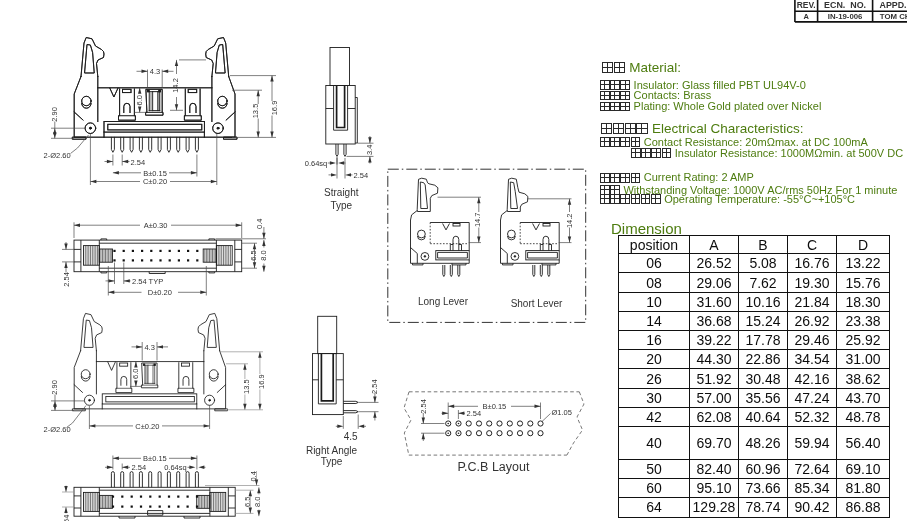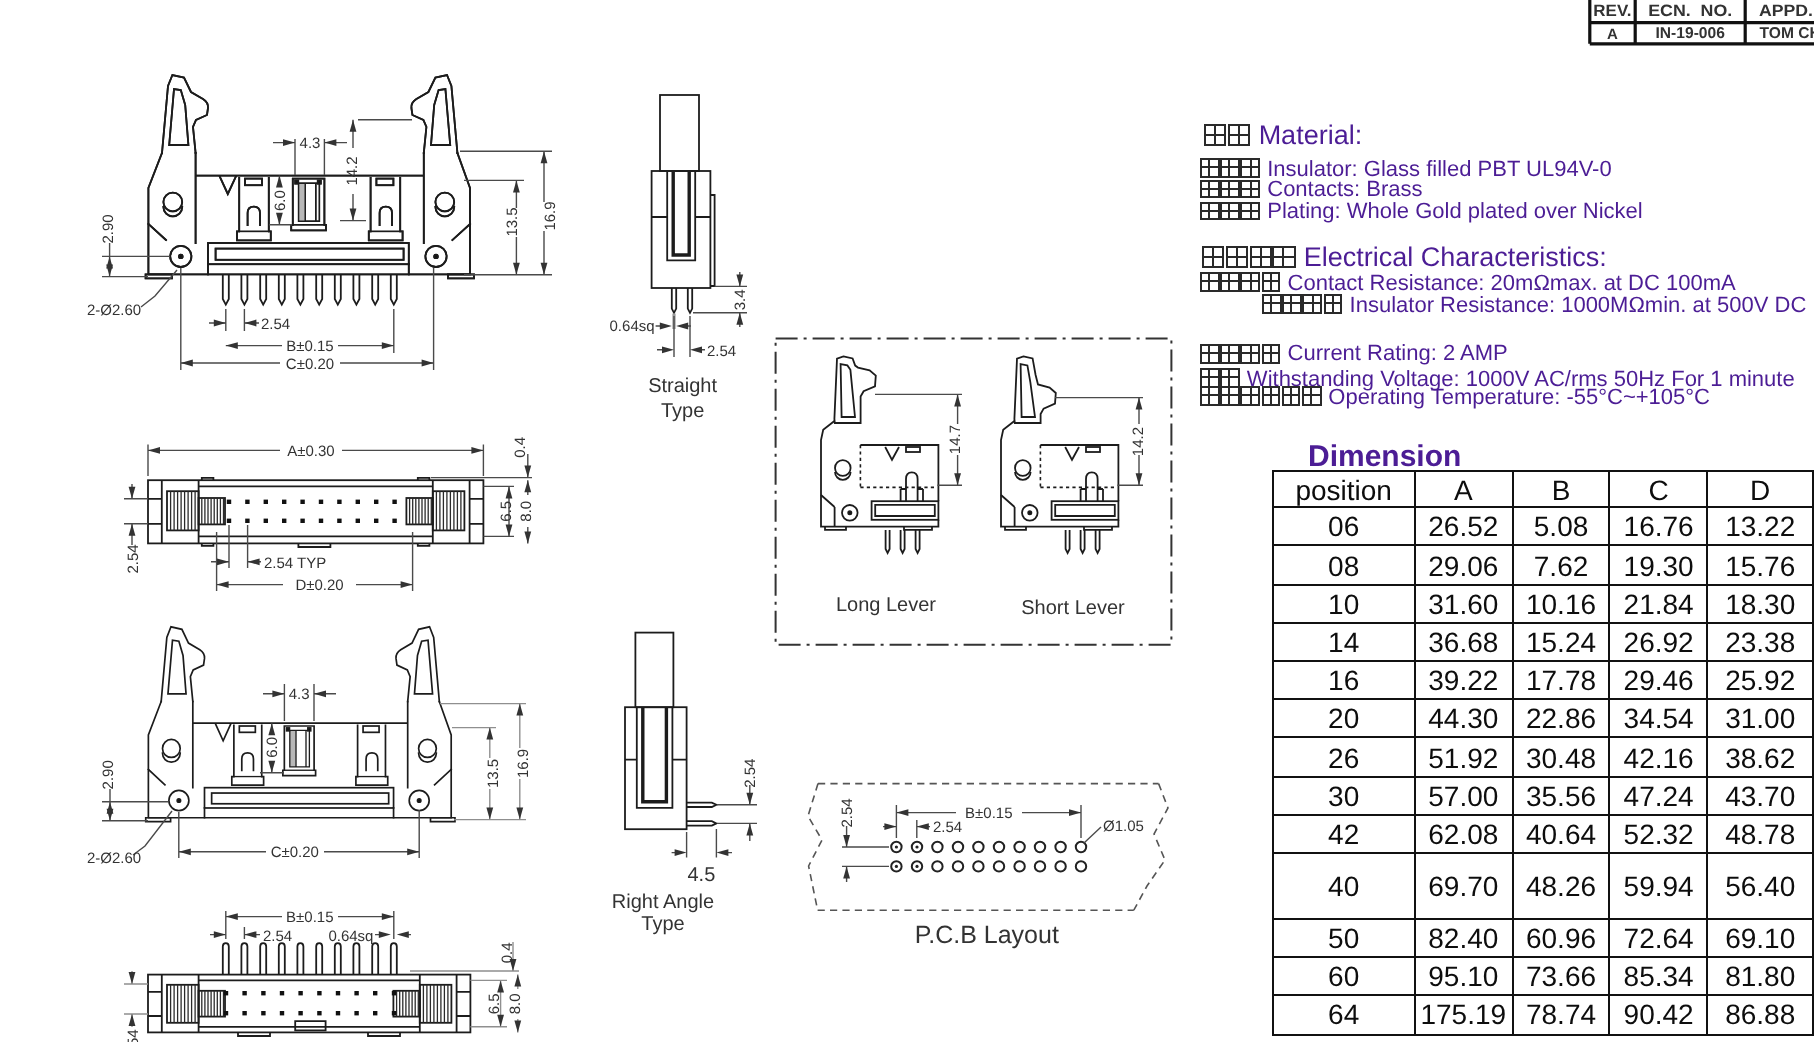--- a/index.html
+++ b/index.html
@@ -1,24 +1,24 @@
 <!DOCTYPE html>
 <html><head><meta charset="utf-8">
 <style>
 html,body{margin:0;padding:0;background:#fff;}
 #page{position:relative;width:907px;height:521px;background:#fff;overflow:hidden;
  font-family:"Liberation Sans",sans-serif;}
 svg text{font-family:"Liberation Sans",sans-serif;fill:#333;}
-.t{position:absolute;white-space:nowrap;color:#4c1d95;}
+.t{position:absolute;white-space:nowrap;color:#4d7c0f;}
 .c{display:inline-block;width:9.6px;height:9.6px;margin:0 0.6px -1.2px 0;box-sizing:border-box;
  border:1px solid #2a2a2a;background:
  linear-gradient(#2a2a2a,#2a2a2a) 50% 0/1px 100% no-repeat,
  linear-gradient(#2a2a2a,#2a2a2a) 0 45%/100% 1px no-repeat;}
 .c2{width:11.2px;height:11.2px;margin-bottom:-1.4px;}
-table.dim{position:absolute;left:636px;top:235px;border-collapse:collapse;table-layout:fixed;border-radius:12px;}
+table.dim{position:absolute;left:618px;top:235px;border-collapse:collapse;table-layout:fixed;border-radius:12px;}
 table.dim td{border:1.6px solid #111;text-align:center;padding:0;font-size:14px;color:#0d0d0d;
  font-family:"Liberation Sans",sans-serif;}
 </style></head><body>
 <div id="page">
 <svg width="907" height="521" viewBox="0 0 907 521" style="position:absolute;left:0;top:0">
 <defs>
 <path id="ah" d="M0,0L-6,1.7L-6,-1.7Z" fill="#333"></path>
 </defs>
 <g stroke="#1c1c1c" stroke-width="0.9" fill="none" stroke-linecap="square">
 
@@ -656,21 +656,21 @@
 <div class="t" style="left:600px;top:135.7px;font-size:11px;text-align:center;"><span class="c"></span><span class="c"></span><span class="c"></span><span class="c"></span> Contact Resistance: 20mΩmax. at DC 100mA</div>
 
 <div class="t" style="left:600px;top:146.6px;font-size:11px;margin-left:31px;"><span class="c"></span><span class="c"></span><span class="c"></span><span class="c"></span> Insulator Resistance: 1000MΩmin. at 500V DC</div>
 
 <div class="t" style="left:600px;top:158.8px;font-size:11px;margin-top:25px;"><span class="c"></span><span class="c"></span> Withstanding Voltage: 1000V AC/rms 50Hz For 1 minute</div>
 
 <div class="t" style="left:600px;top:171.4px;font-size:11px;"><span class="c"></span><span class="c"></span><span class="c"></span><span class="c"></span> Current Rating: 2 AMP</div>
 
 <div class="t" style="left:600px;top:192.5px;font-size:11px;"><span class="c"></span><span class="c"></span><span class="c"></span><span class="c"></span><span class="c"></span><span class="c"></span> Operating Temperature: -55°C~+105°C</div>
 
-<div class="t" style="left:611px;top:219.5px;font-size:15px;font-weight:bold;margin-left:43px;">Dimension</div>
+<div class="t" style="left:611px;top:219.5px;font-size:15px;font-weight:normal;">Dimension</div>
 
 <table class="dim" cellspacing="0">
       <colgroup>
         <col style="width:71px">
         <col style="width:49px">
         <col style="width:49px">
         <col style="width:49px">
         <col style="width:53px">
       </colgroup>
 <tbody>
@@ -760,19 +760,19 @@
         </tr>
 <tr style="height:19.2px">
           <td>60</td>
           <td>95.10</td>
           <td>73.66</td>
           <td>85.34</td>
           <td>81.80</td>
         </tr>
 <tr style="height:19.2px">
           <td>64</td>
-          <td>175.19</td>
+          <td>129.28</td>
           <td>78.74</td>
           <td>90.42</td>
           <td>86.88</td>
         </tr>
 </tbody>
     </table>
 </div>
 </body></html>

